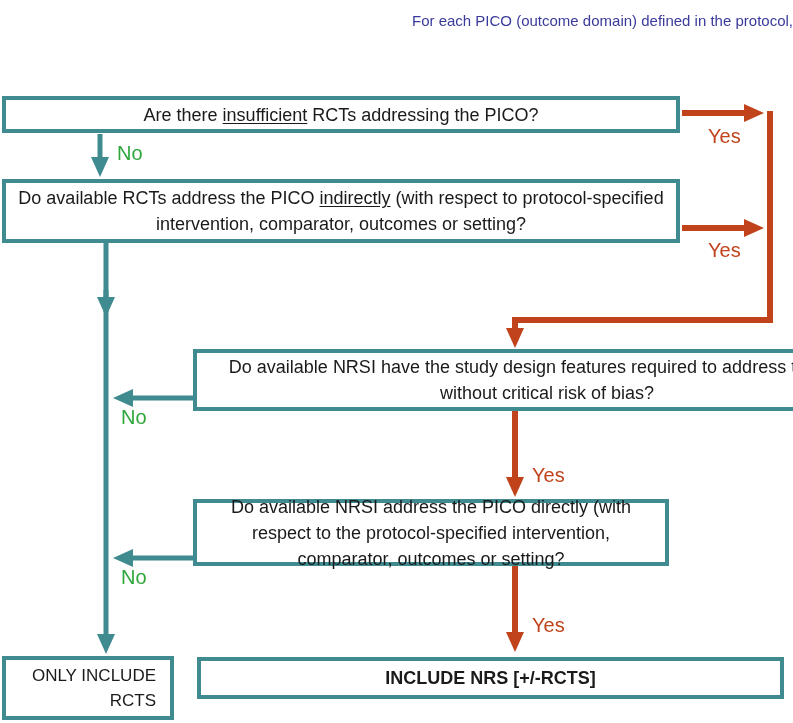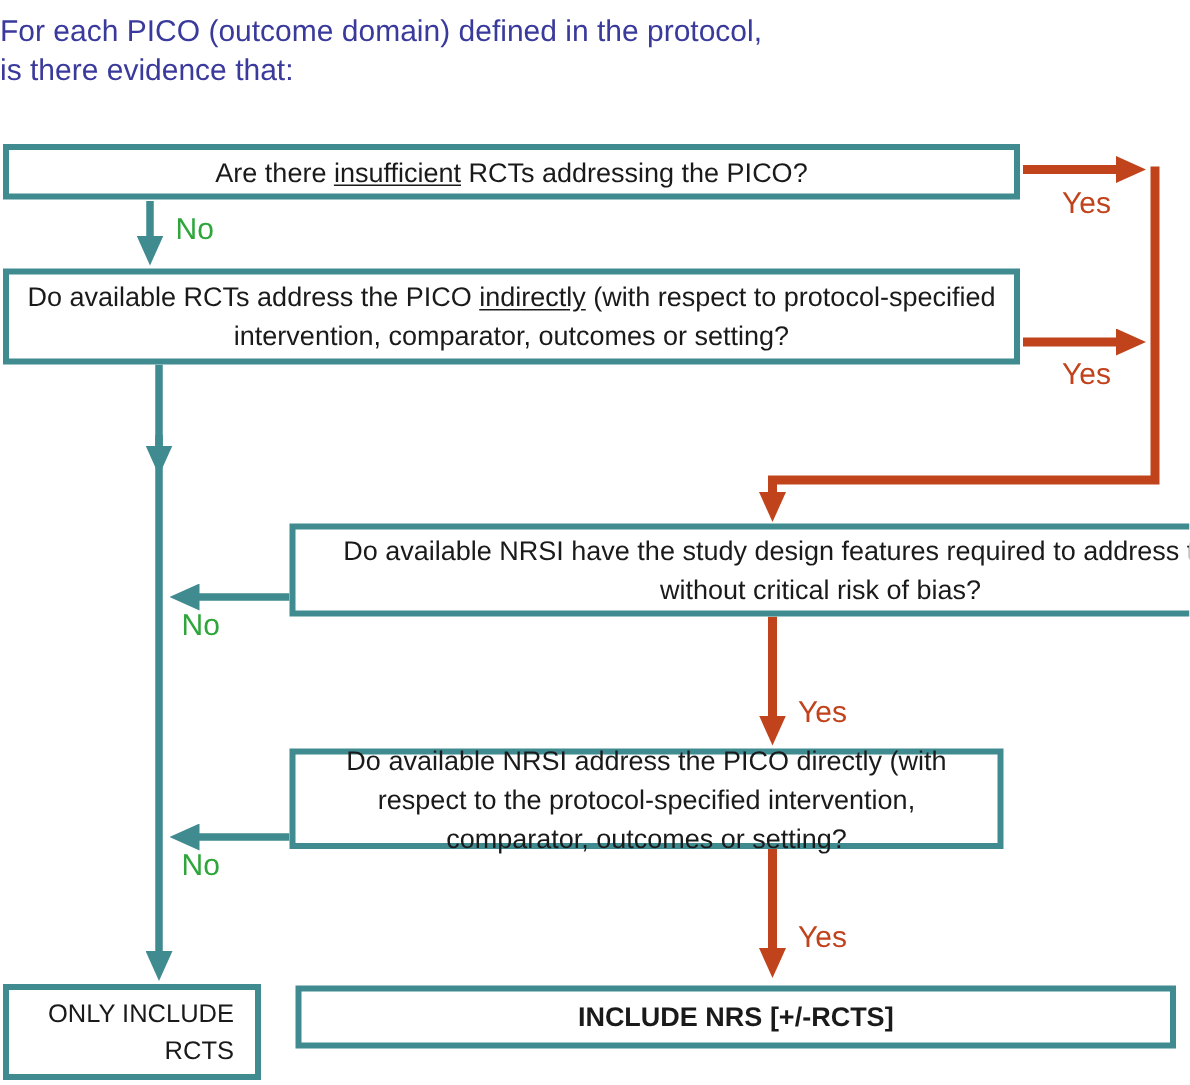--- a/index.html
+++ b/index.html
@@ -1,22 +1,22 @@
 <!DOCTYPE html>
 <html style="--teal: #3F8B90; --orange: #C0431C; --green: #2EA63C; --title_blue: #3A3A9C; --text_black: #1a1a1a;"><head>
 <meta charset="utf-8">
 <style>
   :root{
     --teal:#3F8B90; --orange:#C0431C; --green:#2EA63C; --title_blue:#3A3A9C; --text_black:#1a1a1a;
   }
   html,body{margin:0;padding:0;background:#ffffff;}
   body{font-family:"Liberation Sans", sans-serif;}
   .stage{position:relative;width:793px;height:723px;overflow:hidden;background:#fff;}
-  .title{position:absolute;left:0;top:8px;width:100%;text-align:left;
-         color:var(--title_blue);font-size:20px;line-height:26px;font-weight:400;}
+  .title{position:absolute;left:0;top:8px;width:100%;text-align:right;
+         color:var(--title_blue);font-size:15px;line-height:26px;font-weight:400;}
   .arrow-layer{position:absolute;left:0;top:0;width:793px;height:723px;}
   .teal-line{stroke:var(--teal);stroke-width:5;fill:none;}
   .orange-line{stroke:var(--orange);stroke-width:6;fill:none;}
   .marker-teal{fill:var(--teal);}
   .marker-orange{fill:var(--orange);}
   .qbox{position:absolute;box-sizing:border-box;border:4px solid var(--teal);background:#fff;
         display:flex;align-items:center;justify-content:center;text-align:center;
         color:var(--text_black);font-size:18px;line-height:26px;padding:1px 6px;}
   .qbox u{text-underline-offset:2px;}
   .box-q1{left:2px;top:96px;width:678px;height:37px;}
@@ -36,21 +36,20 @@
   .yes3{left:532px;top:465px;}
   .yes4{left:532px;top:615px;}
 </style>
 </head>
 <body>
 
 <div class="stage">
 
   <div class="title">
     <div>For each PICO (outcome domain) defined in the protocol,</div>
-    <div>is there evidence that:</div>
   </div>
 
   <svg class="arrow-layer" width="793" height="723" viewBox="0 0 793 723" xmlns="http://www.w3.org/2000/svg">
     <defs>
       <marker id="arrow-teal" markerUnits="userSpaceOnUse" markerWidth="20" markerHeight="18" viewBox="0 0 10 9" refX="1" refY="4.5" orient="auto">
         <path class="marker-teal" d="M0,0 L10,4.5 L0,9 Z"></path>
       </marker>
       <marker id="arrow-orange" markerUnits="userSpaceOnUse" markerWidth="20" markerHeight="18" viewBox="0 0 10 9" refX="1" refY="4.5" orient="auto">
         <path class="marker-orange" d="M0,0 L10,4.5 L0,9 Z"></path>
       </marker>

